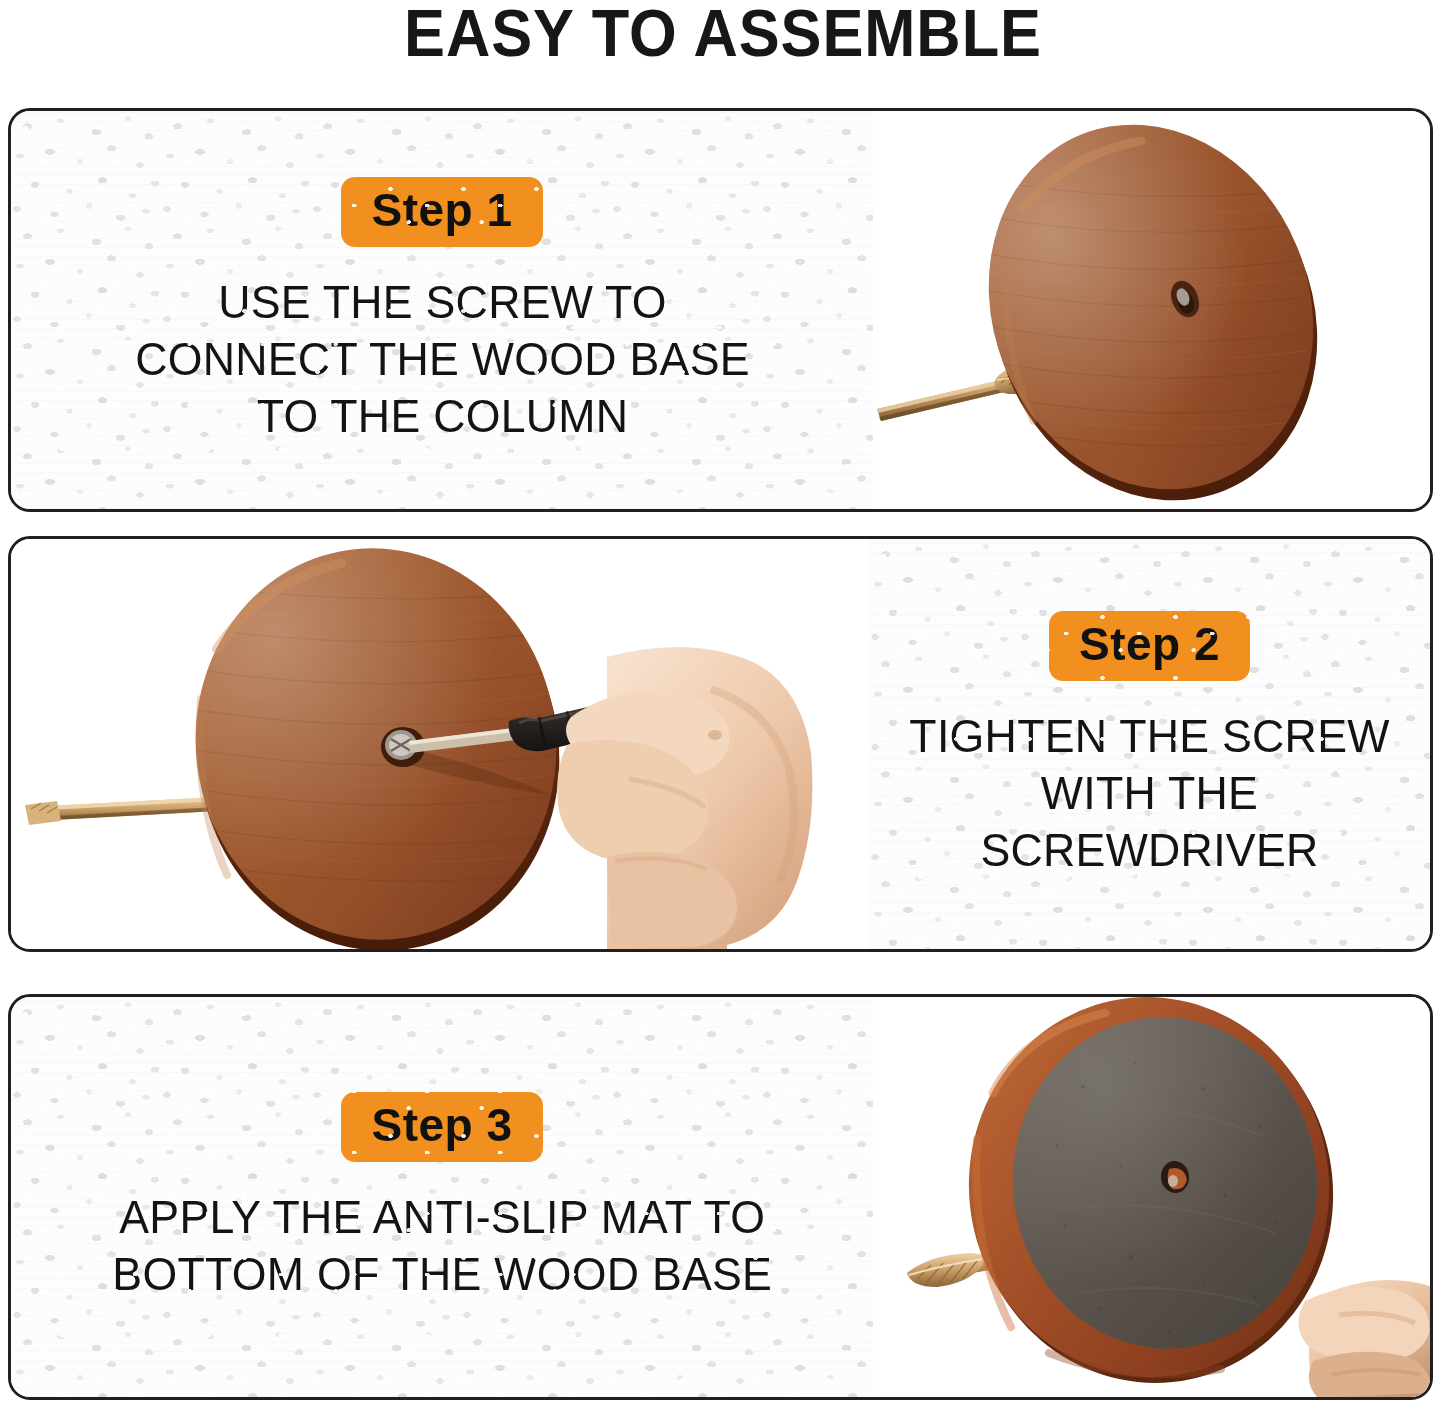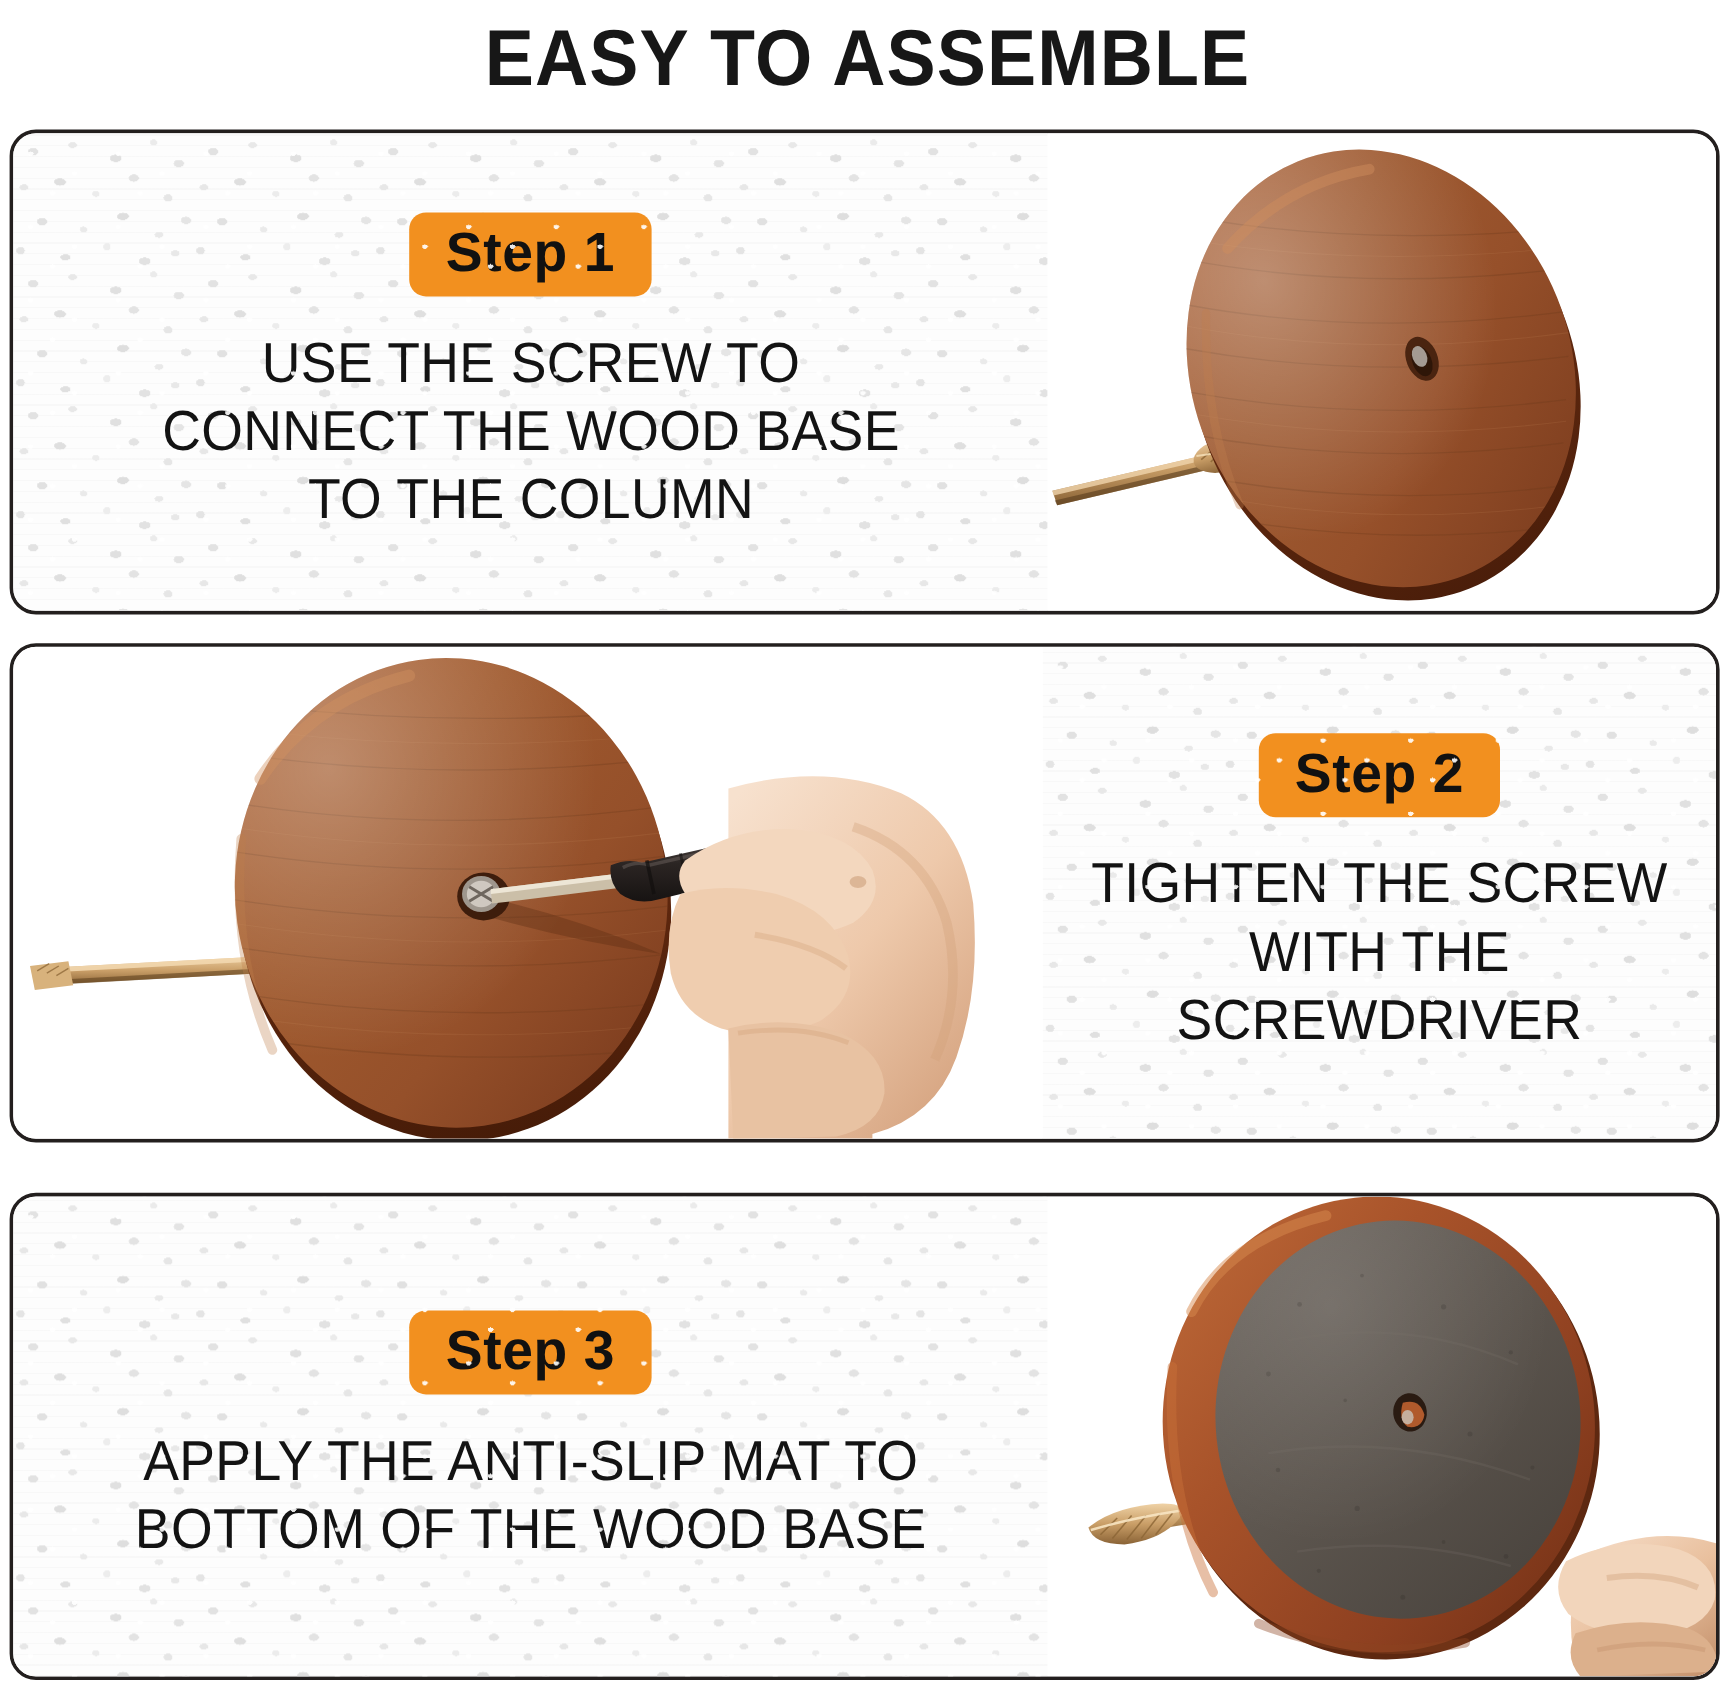--- a/index.html
+++ b/index.html
@@ -5,21 +5,21 @@
   html,body{margin:0;padding:0;background:#ffffff;}
   body{
     width:1445px;height:1407px;position:relative;overflow:hidden;
     font-family:"Liberation Sans","DejaVu Sans",sans-serif;
     -webkit-font-smoothing:antialiased;
   }
 
   
   #header{
     position:absolute;left:0;top:0;width:1445px;height:96px;
-    display:flex;align-items:center;justify-content:center;
+    display:flex;justify-content:center;
   }
   #header-title{
     font-size:66px;line-height:66px;font-weight:700;color:#171717;
     letter-spacing:1px;transform:scaleX(0.93);transform-origin:center;
     white-space:nowrap;
   }
 
   
   .panel{
     position:absolute;left:8px;width:1425px;

